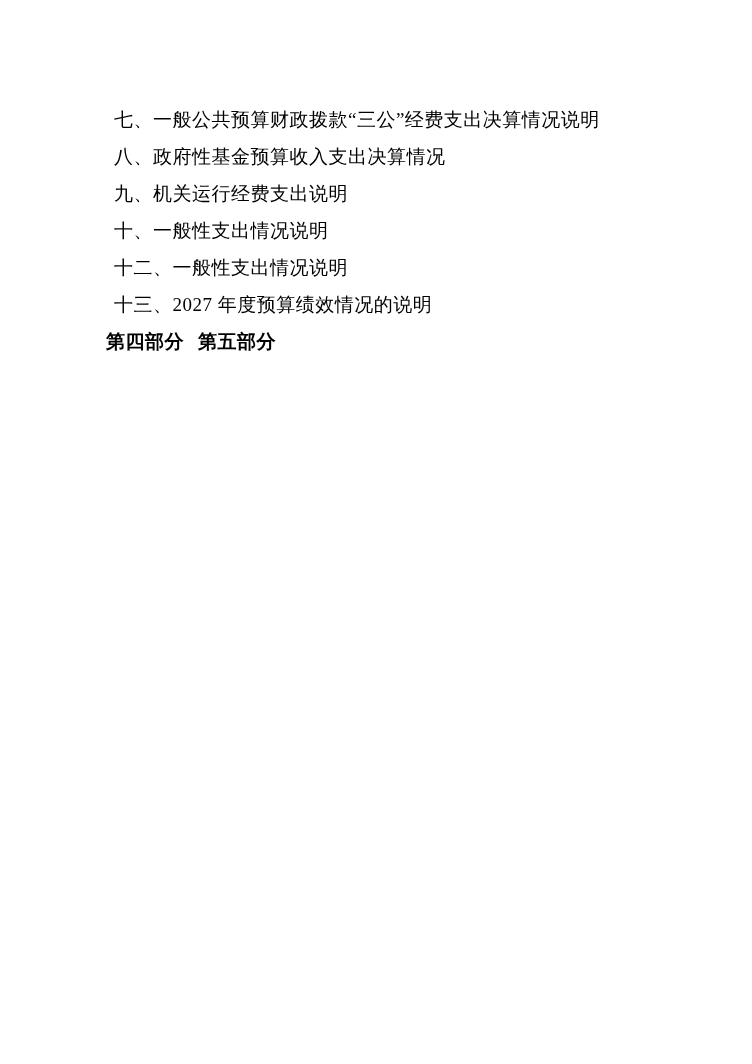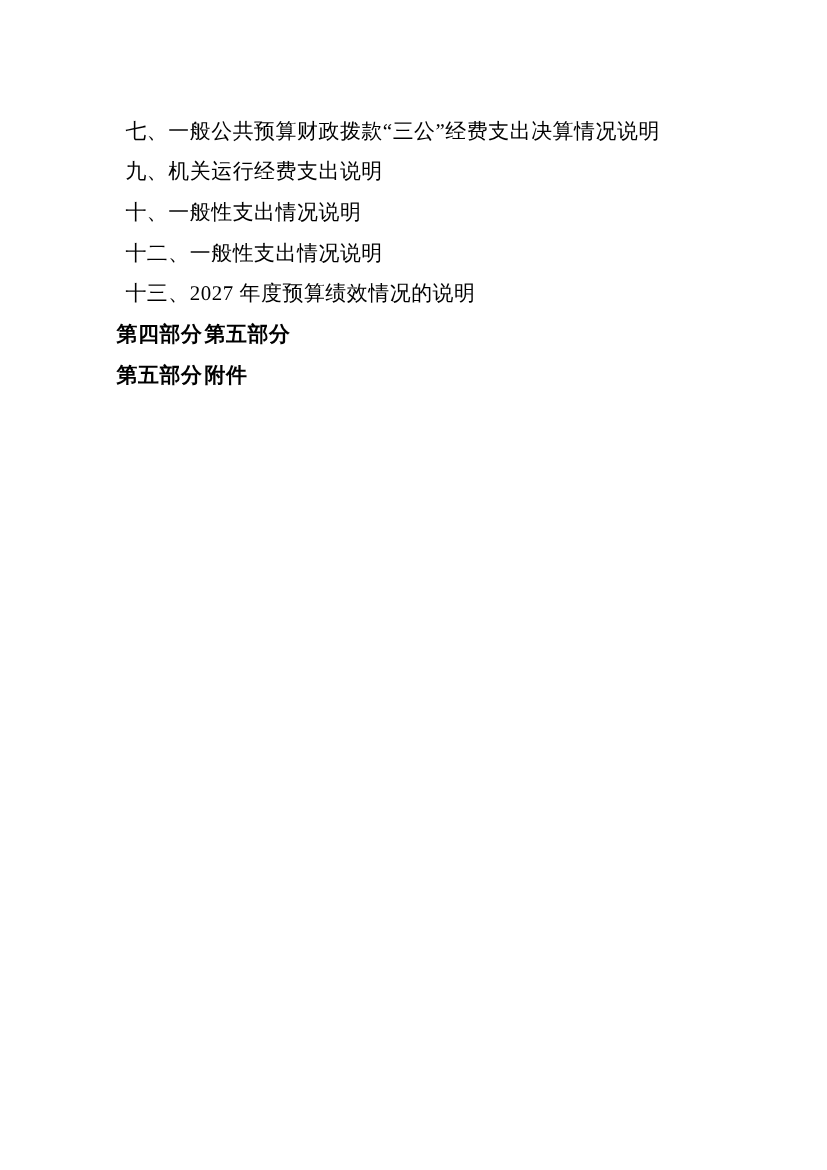--- a/index.html
+++ b/index.html
@@ -35,43 +35,41 @@
     letter-spacing: 0.5px;
   }
 
   .section-header {
     font-weight: 700;
     white-space: nowrap;
     letter-spacing: 0.5px;
   }
 
   .section-header .part-label {
-    margin-right: 2px;
+    margin-right: 14px;
   }
 </style>
 </head>
 <body>
 
 <div class="page">
   <div class="content">
 
     <div class="toc-item">七、一般公共预算财政拨款“三公”经费支出决算情况说明</div>
 
+    <div class="toc-item">八、政府性基金预算收入支出决算情况</div>
 
     <div class="toc-item">九、机关运行经费支出说明</div>
 
     <div class="toc-item">十、一般性支出情况说明</div>
 
 
     <div class="toc-item">十二、一般性支出情况说明</div>
 
     <div class="toc-item">十三、2027 年度预算绩效情况的说明</div>
 
     <div class="section-header">
       <span class="part-label">第四部分</span><span class="part-title">第五部分</span>
     </div>
 
-    <div class="section-header">
-      <span class="part-label">第五部分</span><span class="part-title">附件</span>
-    </div>
 
   </div>
 </div>
 
 </body></html>

